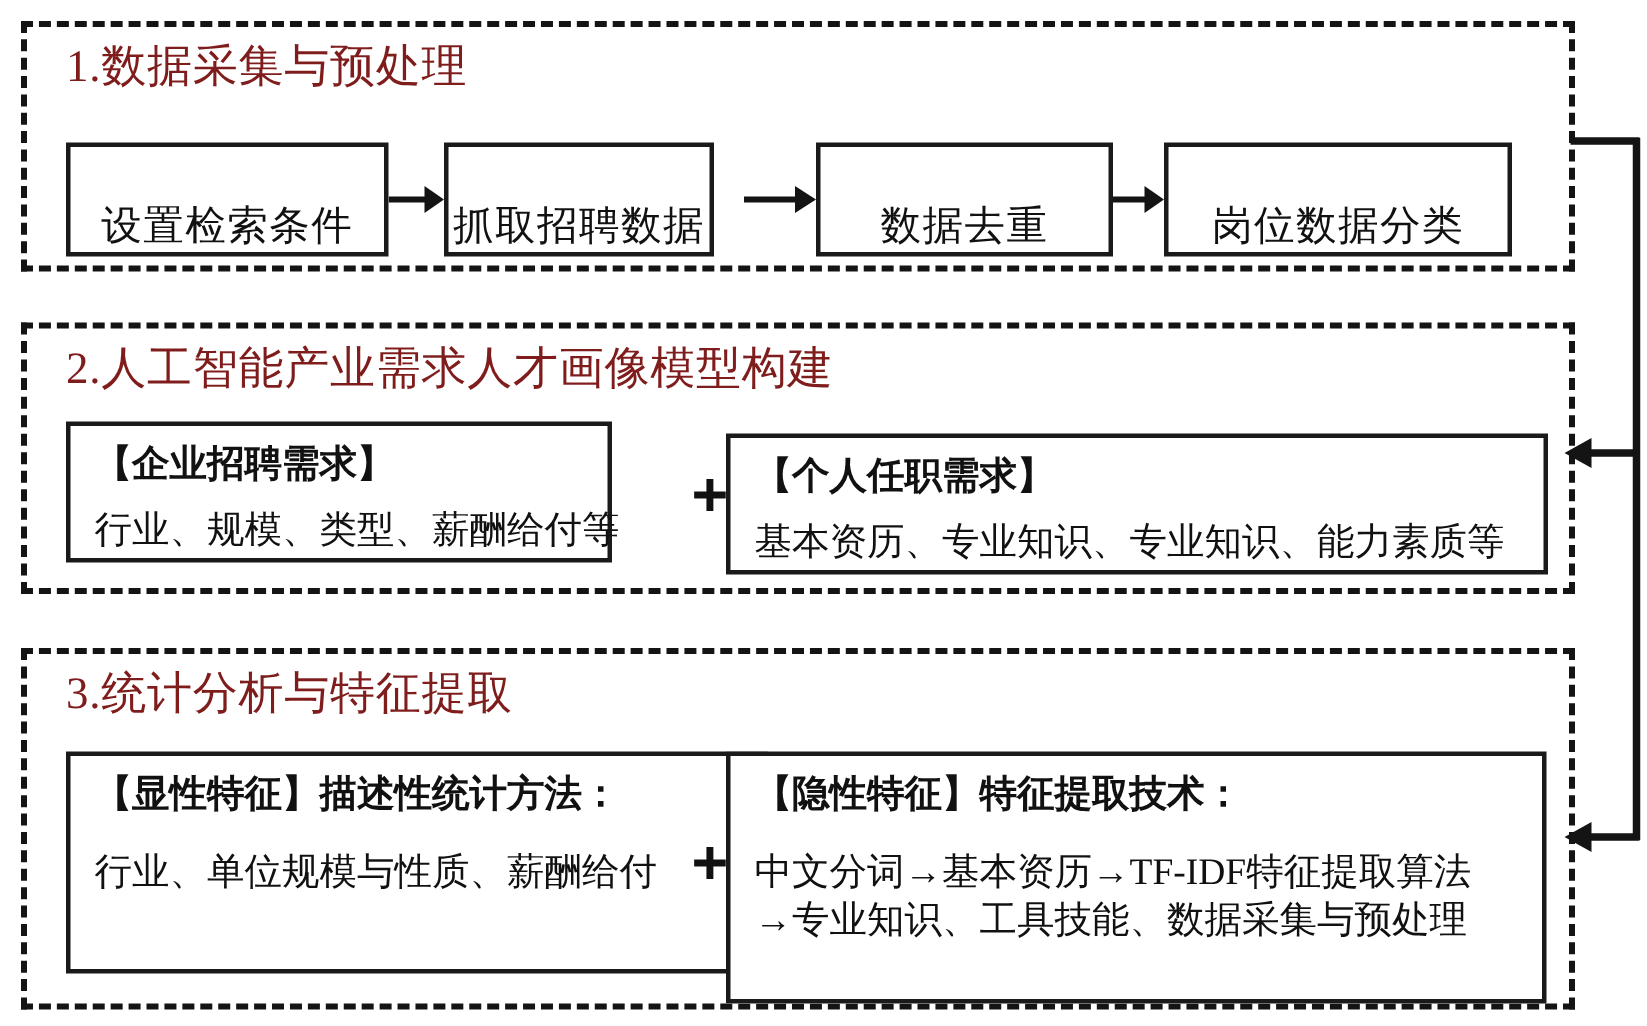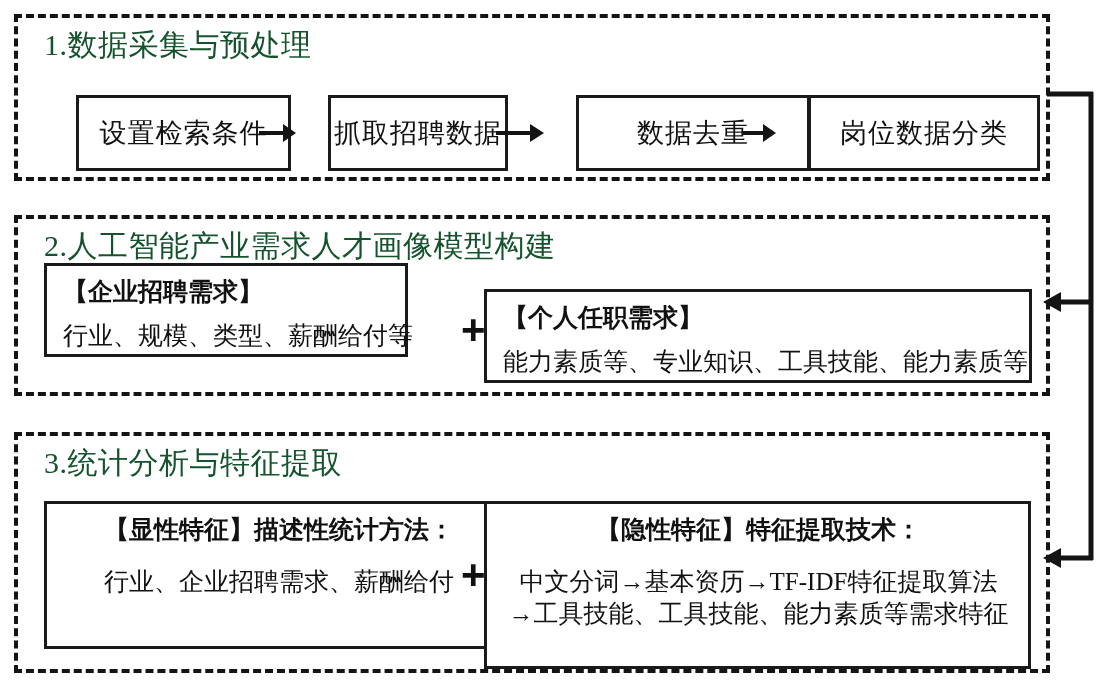--- a/index.html
+++ b/index.html
@@ -21,54 +21,53 @@
 
   
   .stage {
     position: absolute;
     border: 4px dashed #141414;
     box-sizing: border-box;
     background: transparent;
   }
   #stage-1 { left: 14px;  top: 14px;  width: 1036px; height: 167px; }
   #stage-2 { left: 14px;  top: 215px; width: 1036px; height: 181px; }
-  #stage-3 { left: 14px;  top: 432px; width: 1036px; height: 241px; text-align: center; }
+  #stage-3 { left: 14px;  top: 432px; width: 1036px; height: 241px; }
 
   .stage-title {
     position: absolute;
     left: 26px;
     top: 12px;
     font-size: 30px;
     line-height: 1;
     letter-spacing: 0.5px;
     white-space: nowrap;
-    color: #14532d;
+    color: #7f1d1d;
   }
 
   
   .box {
     position: absolute;
     border: 3px solid #1a1a1a;
     box-sizing: border-box;
     background: #ffffff;
   }
 
   
   .pipe-box {
     display: flex;
-    align-items: center;
+    align-items: flex-end;
     justify-content: center;
     font-size: 27px;
     white-space: nowrap;
     letter-spacing: 1px;
-    margin-left: 32px;
   }
   #pbox-0 { left: 26px;  top: 77px; width: 215px; height: 76px; }
   #pbox-1 { left: 278px; top: 77px; width: 180px; height: 76px; }
-  #pbox-2 { left: 526px; top: 77px; width: 234px; height: 76px; }
+  #pbox-2 { left: 526px; top: 77px; width: 198px; height: 76px; }
   #pbox-3 { left: 758px; top: 77px; width: 232px; height: 76px; }
 
   
   .harrow {
     position: absolute;
     height: 20px;
     top: 105px;
   }
   #harrow-0 { left: 241px; width: 37px; }
   #harrow-1 { left: 478px; width: 48px; }
@@ -80,21 +79,21 @@
     padding: 10px 14px 10px 16px;
     box-sizing: border-box;
   }
   .cbox .line {
     font-size: 25px;
     line-height: 1.28;
     white-space: nowrap;
   }
   .cbox .line.head { font-weight: bold; }
 
-  #s2-left  { left: 26px;  top: 44px; width: 364px; height: 94px; }
+  #s2-left  { left: 26px;  top: 62px; width: 364px; height: 94px; }
   #s2-right { left: 466px; top: 70px; width: 548px; height: 94px; }
 
   #s3-left  { left: 26px;  top: 65px; width: 468px; height: 148px; }
   #s3-right { left: 466px; top: 65px; width: 547px; height: 168px; }
 
   .cbox.two-row .line:first-child { margin-bottom: 12px; }
   #s3-left .line.head,
   #s3-right .line.head { margin-bottom: 20px; }
 
   
@@ -171,38 +170,38 @@
 
     <div class="box cbox two-row" id="s2-left">
       <div class="line head">【企业招聘需求】</div>
       <div class="line">行业、规模、类型、薪酬给付等</div>
     </div>
 
     <div class="plus-sign" id="s2-plus">+</div>
 
     <div class="box cbox two-row" id="s2-right">
       <div class="line head">【个人任职需求】</div>
-      <div class="line">能力素质等、专业知识、工具技能、能力素质等</div>
+      <div class="line">基本资历、专业知识、专业知识、能力素质等</div>
     </div>
   </div>
 
   <div class="stage" id="stage-3">
     <div class="stage-title">3.统计分析与特征提取</div>
 
     <div class="box cbox" id="s3-left">
       <div class="line head">【显性特征】描述性统计方法：</div>
-      <div class="line">行业、企业招聘需求、薪酬给付</div>
+      <div class="line">行业、单位规模与性质、薪酬给付</div>
     </div>
 
     <div class="plus-sign" id="s3-plus">+</div>
 
     <div class="box cbox" id="s3-right">
       <div class="line head">【隐性特征】特征提取技术：</div>
       <div class="line">中文分词→基本资历→TF-IDF特征提取算法</div>
-      <div class="line">→工具技能、工具技能、能力素质等需求特征</div>
+      <div class="line">→专业知识、工具技能、数据采集与预处理</div>
     </div>
   </div>
 
   <div id="feedback">
     <svg width="63" height="500" viewBox="0 0 63 500">
 
       <line x1="12" y1="14" x2="58" y2="14" stroke="#141414" stroke-width="5"></line>
 
       <line x1="56" y1="12" x2="56" y2="480" stroke="#141414" stroke-width="5"></line>
 

